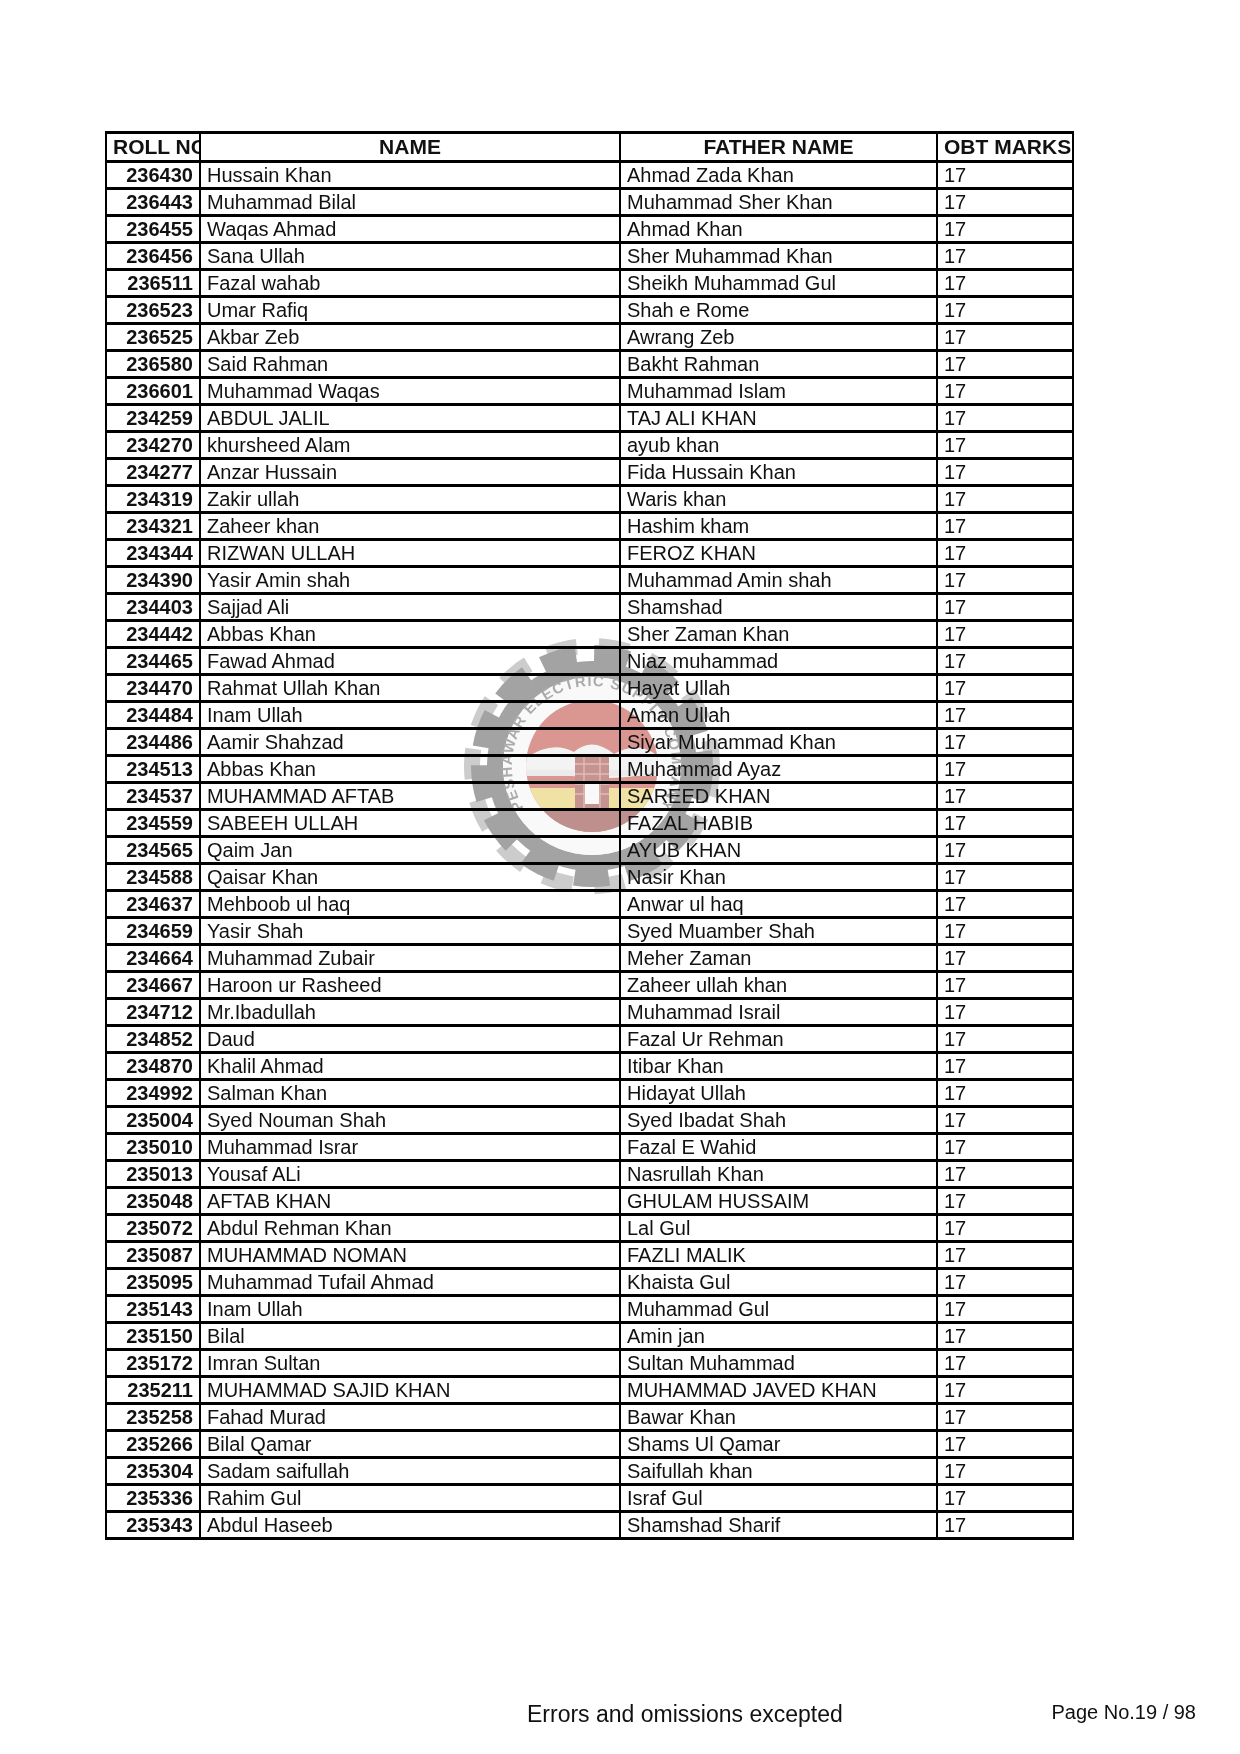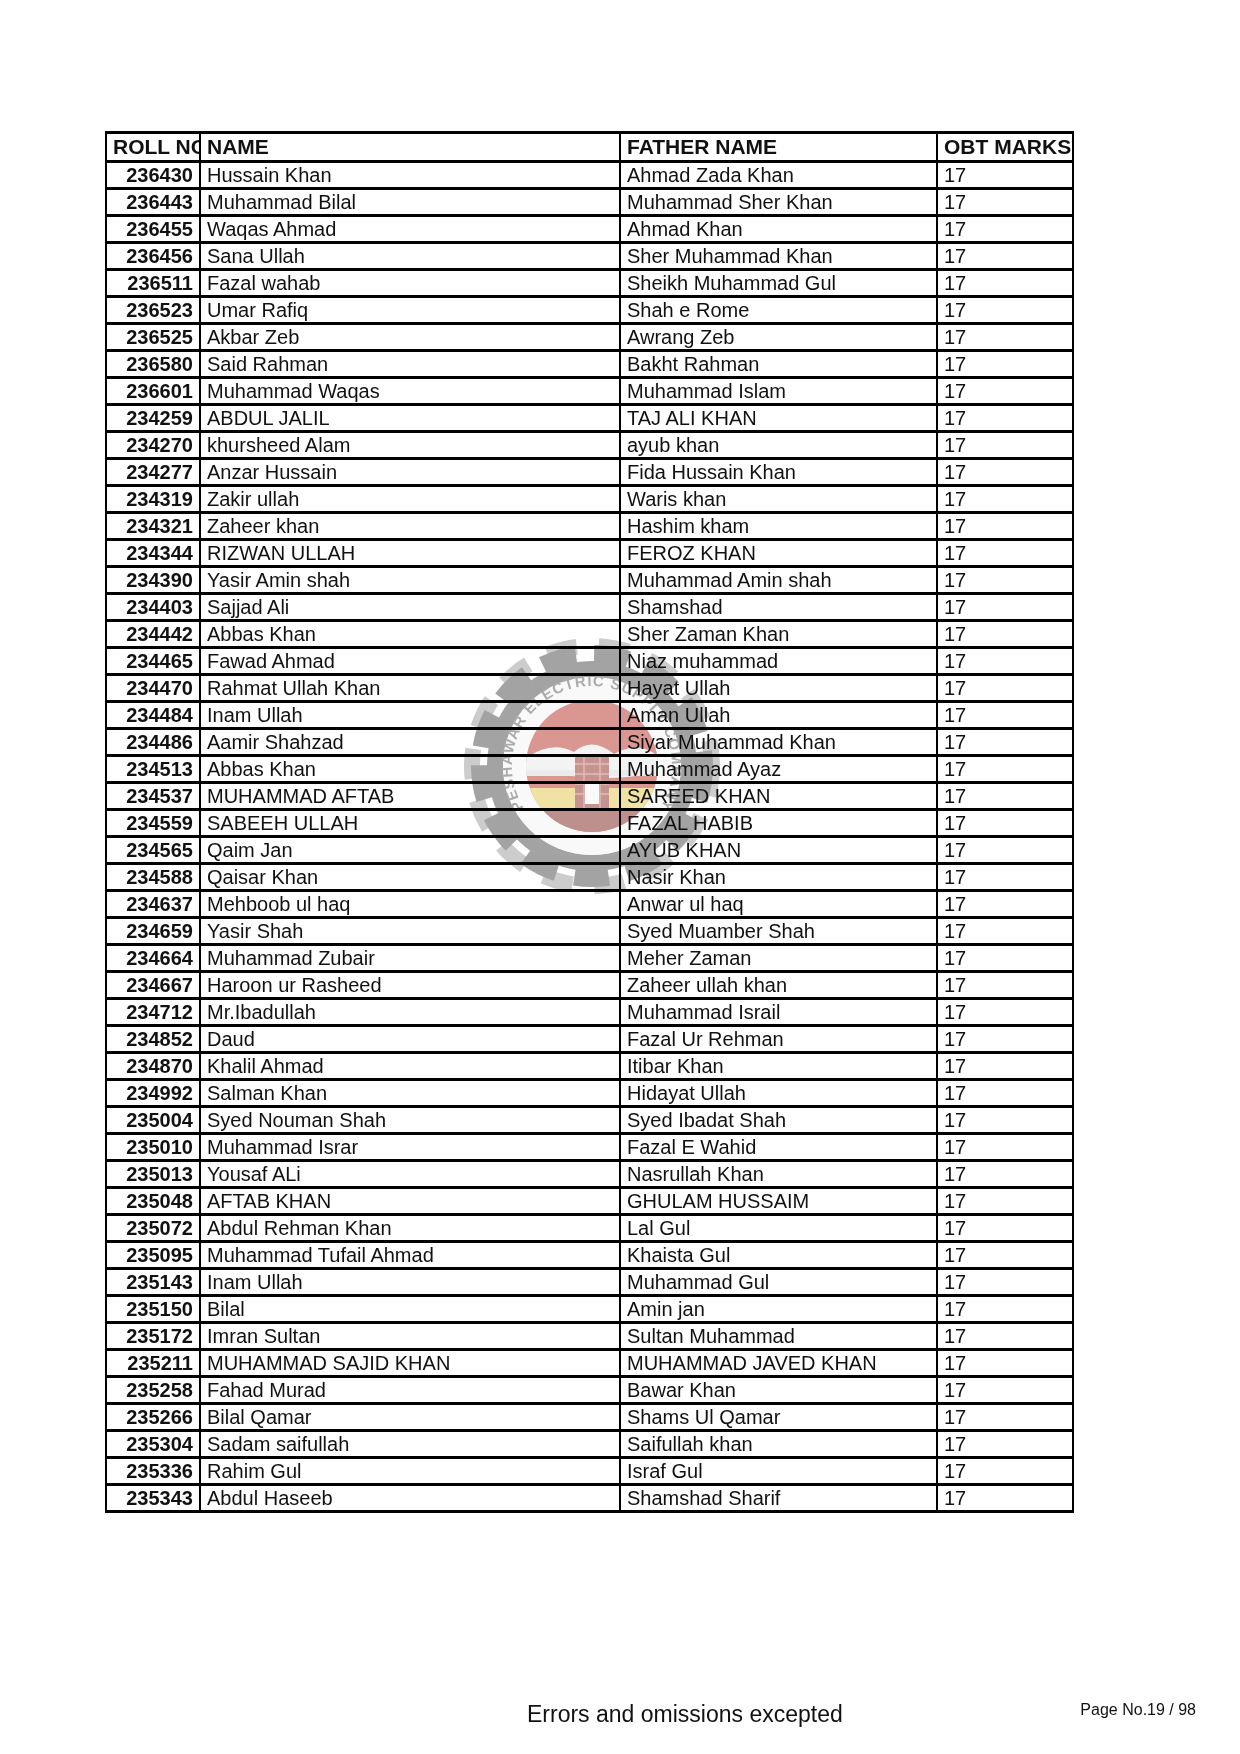--- a/index.html
+++ b/index.html
@@ -17,30 +17,30 @@
   table.results{
     position:absolute;left:105px;top:131px;width:967px;z-index:2;
     border-collapse:collapse;table-layout:fixed;background:transparent;
   }
   table.results th, table.results td{
     border:solid #000;border-width:3px 2px;
     padding:0 6px;overflow:hidden;white-space:nowrap;
     background:transparent;vertical-align:middle;
   }
   table.results th{
-    height:26px;font-size:21px;font-weight:bold;text-align:left;
+    height:26px;font-size:21px;font-weight:bold;text-align:center;
   }
   table.results th.c-marks{}
   table.results td{height:24px;font-size:20px;line-height:24px;}
   td.cell-roll{font-weight:bold;text-align:right;padding-right:12px;}
   td.cell-name,td.cell-father{text-align:left;}
   td.cell-marks{text-align:left;}
   
   #footer-note{position:absolute;top:1701px;left:527px;font-size:23px;z-index:2;}
-  #footer-page{position:absolute;top:1701px;right:44px;font-size:16px;z-index:2;}
+  #footer-page{position:absolute;top:1701px;right:44px;font-size:20px;z-index:2;}
 </style>
 </head>
 <body>
 
 <svg id="watermark" viewBox="-130 -130 260 260" xmlns="http://www.w3.org/2000/svg">
   <defs>
     <clipPath id="innerClip">
         <circle cx="0" cy="0" r="66"></circle>
       </clipPath>
     <path id="arcPath" d="M -65.5,45.9 A 80,80 0 1 1 65.5,45.9" fill="none"></path>
@@ -326,20 +326,26 @@
         <td class="cell-father">GHULAM HUSSAIM</td>
         <td class="cell-marks">17</td>
       </tr>
       <tr>
         <td class="cell-roll">235072</td>
         <td class="cell-name">Abdul Rehman Khan</td>
         <td class="cell-father">Lal Gul</td>
         <td class="cell-marks">17</td>
       </tr>
       <tr>
+        <td class="cell-roll">235087</td>
+        <td class="cell-name">MUHAMMAD NOMAN</td>
+        <td class="cell-father">FAZLI MALIK</td>
+        <td class="cell-marks">17</td>
+      </tr>
+      <tr>
         <td class="cell-roll">235095</td>
         <td class="cell-name">Muhammad Tufail Ahmad</td>
         <td class="cell-father">Khaista Gul</td>
         <td class="cell-marks">17</td>
       </tr>
       <tr>
         <td class="cell-roll">235143</td>
         <td class="cell-name">Inam Ullah</td>
         <td class="cell-father">Muhammad Gul</td>
         <td class="cell-marks">17</td>

